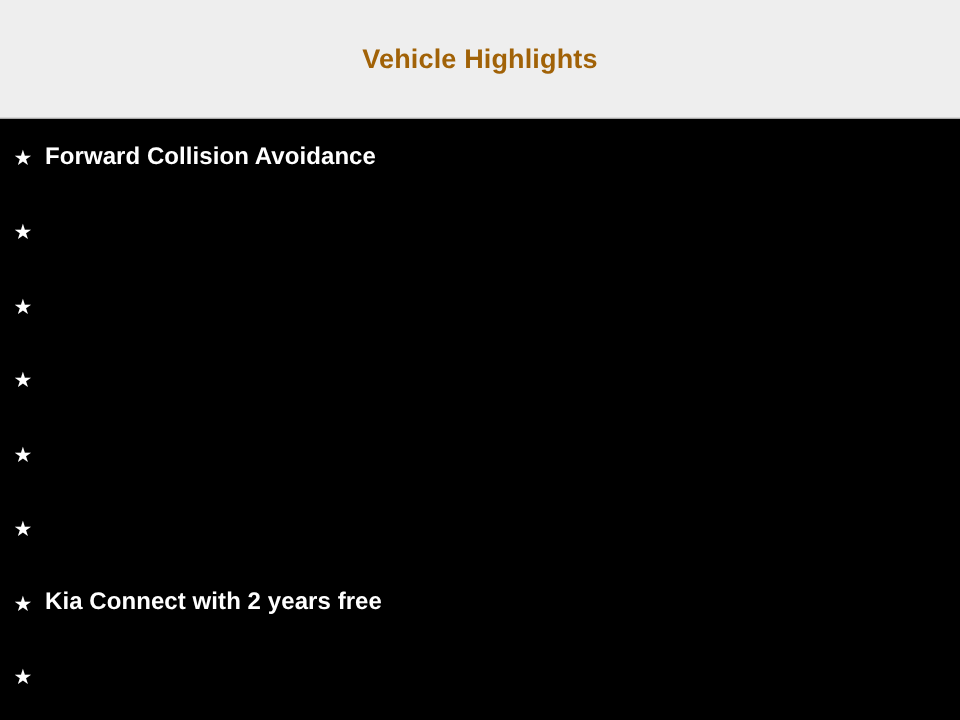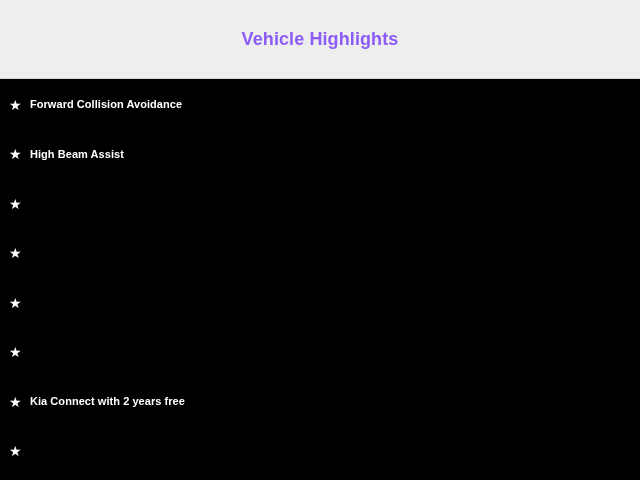--- a/index.html
+++ b/index.html
@@ -35,21 +35,21 @@
     border-bottom: 1px solid #d8d8d8;
     box-sizing: border-box;
     display: flex;
     align-items: flex-start;
     justify-content: center;
   }
   #header-title {
     margin-top: 29px;
     font-size: 18px;
     font-weight: bold;
-    color: #8b5cf6;
+    color: #a16207;
     letter-spacing: 0.1px;
     line-height: 21px;
     text-align: center;
     white-space: nowrap;
   }
 
   
   #highlights-list {
     position: absolute;
     left: 0;
@@ -77,21 +77,21 @@
     width: 21px;
     font-size: 14px;
     line-height: 14px;
     color: #ffffff;
     text-align: left;
     user-select: none;
   }
 
   .highlight-label {
     flex: 0 1 auto;
-    font-size: 11px;
+    font-size: 16px;
     font-weight: bold;
     color: #ffffff;
     line-height: 19px;
     white-space: nowrap;
     letter-spacing: 0.05px;
   }
 </style>
 </head>
 <body>
 
@@ -103,21 +103,20 @@
 
   <ul id="highlights-list">
 
     <li class="highlight-row">
       <span class="star-icon">★</span>
       <span class="highlight-label">Forward Collision Avoidance</span>
     </li>
 
     <li class="highlight-row">
       <span class="star-icon">★</span>
-      <span class="highlight-label">High Beam Assist</span>
     </li>
 
     <li class="highlight-row">
       <span class="star-icon">★</span>
     </li>
 
     <li class="highlight-row">
       <span class="star-icon">★</span>
     </li>
 

